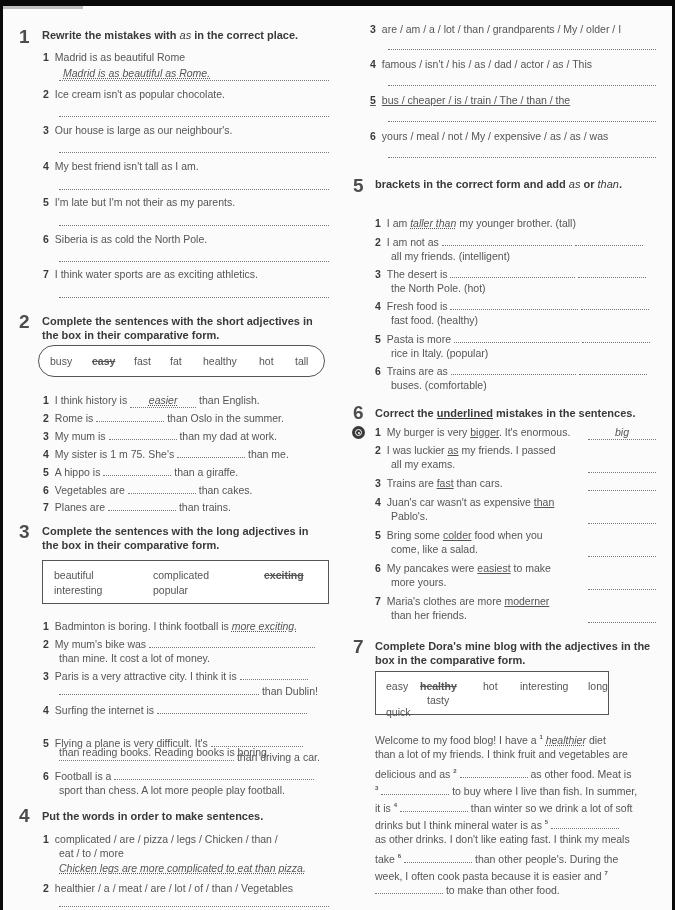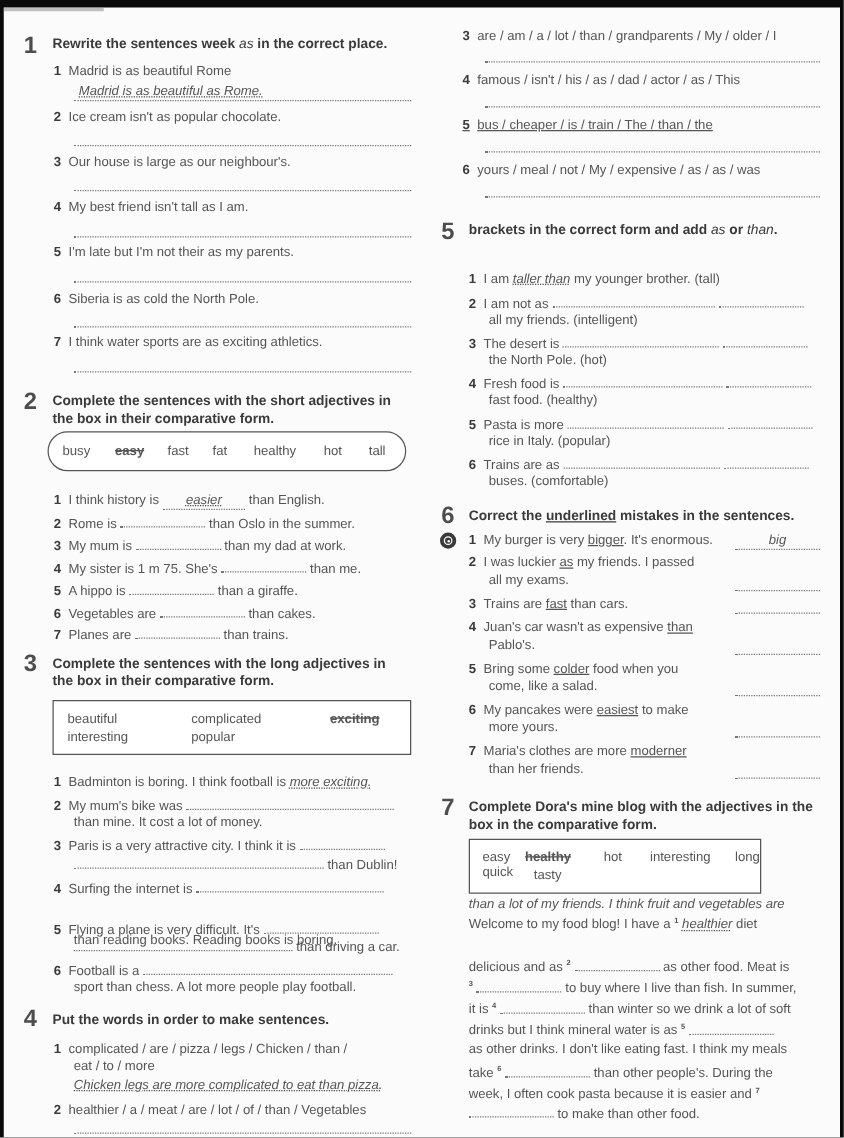--- a/index.html
+++ b/index.html
@@ -37,21 +37,21 @@
 </style>
 </head>
 <body>
 
 <div class="page">
   <div class="topshade"></div>
 
   <div class="col colL">
 
     <div class="secnum" style="left:16px;top:20px;">1</div>
-    <div class="sectitle" style="left:39px;top:22px;"><span>Rewrite the sentences week </span><span class="it" style="font-weight:normal">as</span><span> in the correct place.</span></div>
+    <div class="sectitle" style="left:39px;top:22px;"><span>Rewrite the mistakes with </span><span class="it" style="font-weight:normal">as</span><span> in the correct place.</span></div>
 
     <div class="line" style="left:40px;top:45px;"><span class="num">1</span><span>Madrid is as beautiful Rome</span></div>
     <div class="ans" style="left:60px;top:61px;">Madrid is as beautiful as Rome.</div>
     <div class="dots" style="left:56px;top:74px;width:270px;"></div>
 
     <div class="line" style="left:40px;top:82px;"><span class="num">2</span><span>Ice cream isn't as popular chocolate.</span></div>
     <div class="dots" style="left:56px;top:110px;width:270px;"></div>
 
     <div class="line" style="left:40px;top:118px;"><span class="num">3</span><span>Our house is large as our neighbour's.</span></div>
     <div class="dots" style="left:56px;top:146px;width:270px;"></div>
@@ -206,27 +206,27 @@
         <div>Complete Dora's mine blog with the adjectives in the</div>
         <div>box in the comparative form.</div>
       </div>
 
     <div class="wbox" style="left:37px;top:665px;width:232px;height:42px;">
       <span class="word" style="left:10px;top:8px;">easy</span>
       <span class="word strike" style="left:44px;top:8px;">healthy</span>
       <span class="word" style="left:107px;top:8px;">hot</span>
       <span class="word" style="left:144px;top:8px;">interesting</span>
       <span class="word" style="left:212px;top:8px;">long</span>
-      <span class="word" style="left:10px;top:20px;">quick</span>
+      <span class="word" style="left:10px;top:34px;">quick</span>
       <span class="word" style="left:51px;top:22px;">tasty</span>
     </div>
 
     <div>
       <div class="line" style="left:37px;top:725px;"><span>Welcome to my food blog! I have a</span> <span class="sup">1</span> <span class="inl-ans">healthier</span> <span>diet</span></div>
-      <div class="line" style="left:37px;top:711px;font-style:italic;">than a lot of my friends. I think fruit and vegetables are</div>
+      <div class="line" style="left:37px;top:742px;">than a lot of my friends. I think fruit and vegetables are</div>
       <div class="line" style="left:37px;top:759px;"><span>delicious and as</span> <span class="sup">2</span> <span class="blank" style="width:68px"></span> <span>as other food. Meat is</span></div>
       <div class="line" style="left:37px;top:776px;"><span class="sup">3</span> <span class="blank" style="width:68px"></span> <span>to buy where I live than fish. In summer,</span></div>
       <div class="line" style="left:37px;top:793px;"><span>it is</span> <span class="sup">4</span> <span class="blank" style="width:68px"></span> <span>than winter so we drink a lot of soft</span></div>
       <div class="line" style="left:37px;top:810px;"><span>drinks but I think mineral water is as</span> <span class="sup">5</span> <span class="blank" style="width:68px"></span></div>
       <div class="line" style="left:37px;top:827px;">as other drinks. I don't like eating fast. I think my meals</div>
       <div class="line" style="left:37px;top:844px;"><span>take</span> <span class="sup">6</span> <span class="blank" style="width:68px"></span> <span>than other people's. During the</span></div>
       <div class="line" style="left:37px;top:861px;"><span>week, I often cook pasta because it is easier and</span> <span class="sup">7</span></div>
       <div class="line" style="left:37px;top:878px;"><span class="blank" style="width:68px"></span> <span>to make than other food.</span></div>
     </div>
   </div>

